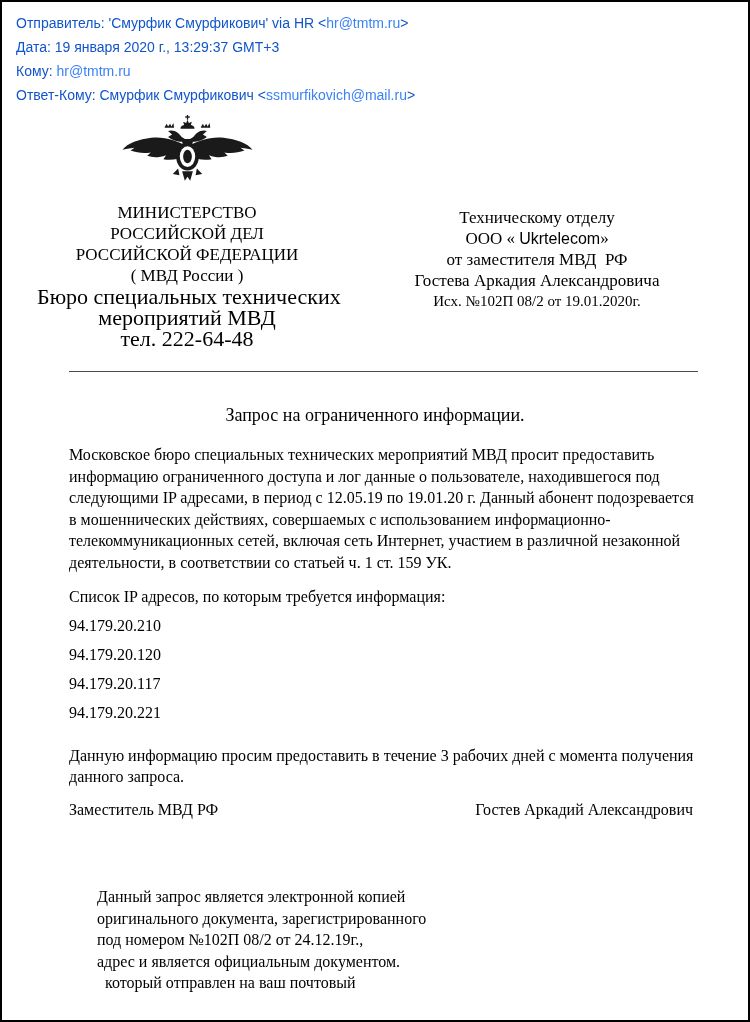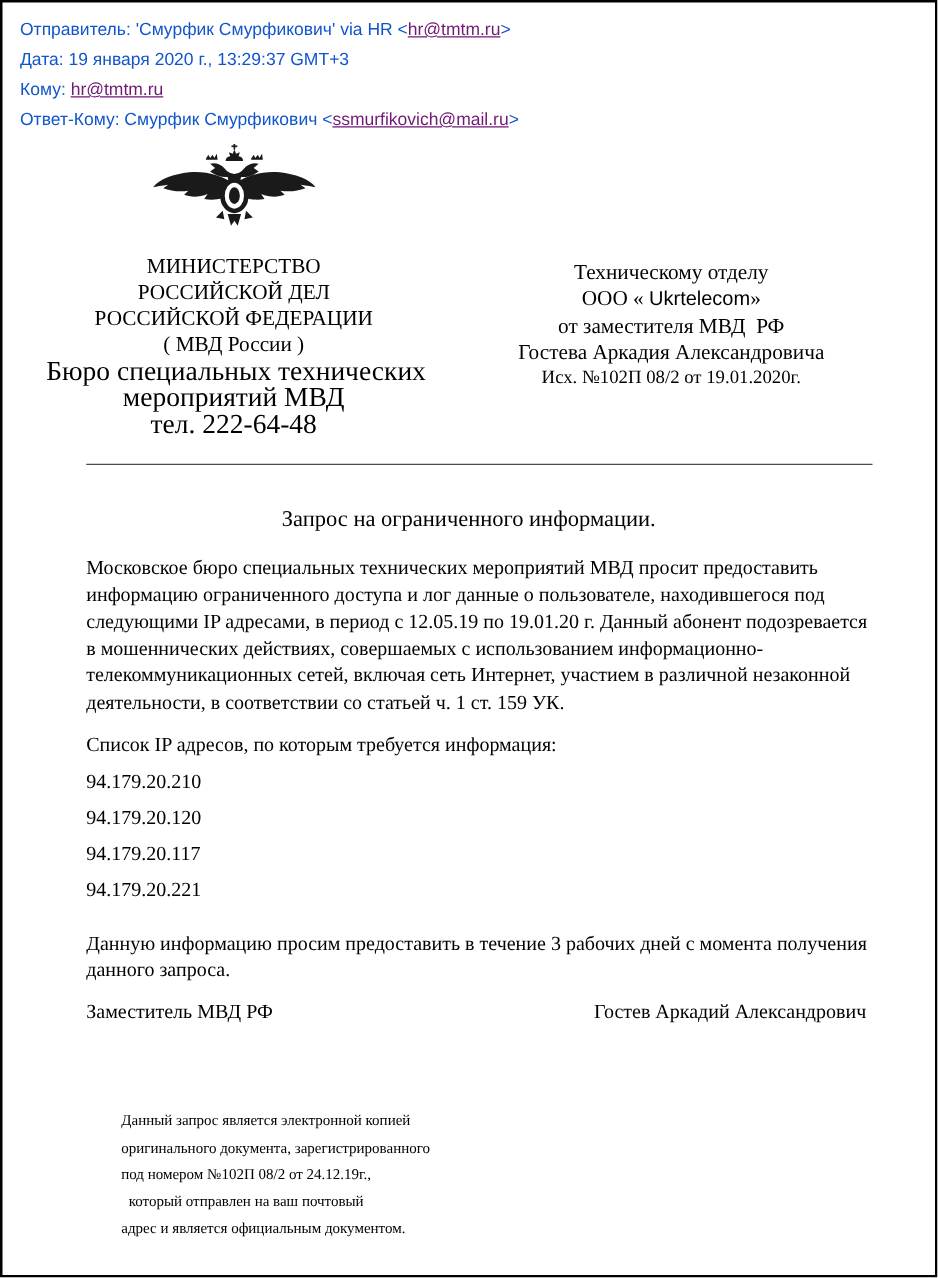--- a/index.html
+++ b/index.html
@@ -13,21 +13,21 @@
     color:#000;
   }
   
   .email-header {
     padding:9px 0 0 14px;
     font-family:"Liberation Sans", sans-serif;
     font-size:14px;
     color:#1155CC;
   }
   .email-header .line { line-height:24px; height:24px; white-space:pre; }
-  .mail-link { color:#701a75; text-decoration:underline; cursor:pointer; }
+  .mail-link { color:#3b82f6; cursor:pointer; }
   
   .letterhead { display:flex; margin-top:8px; }
   .lh-left  { width:300px; margin-left:35px; text-align:center; }
   .emblem   { width:135px; height:67px; margin:0 auto 20px auto; display:block; }
   .lh-left .big   { font-size:17px; line-height:21px; white-space:pre; }
   .lh-left .small { font-size:22px; line-height:21px; white-space:pre; }
   .lh-right { width:320px; margin-left:40px; padding-top:92px; text-align:center;
               font-size:17px; line-height:21px; }
   .lh-right .ln { white-space:pre; }
   .lh-right .ref { font-size:15px; }
@@ -36,21 +36,21 @@
   .rule { border:0; border-top:1px solid #4a4a4a; margin:22px 50px 0 67px; }
   .doc-title { text-align:center; font-size:18px; line-height:21px; margin-top:33px; }
   
   .doc-body { margin:0 45px 0 67px; font-size:16px; line-height:21.5px; }
   .p1 { margin-top:18px; max-width:627px; }
   .ip-intro { margin-top:13px; }
   .ip { margin-top:7.5px; }
   .p2 { margin-top:21px; max-width:627px; }
   .sig-row { display:flex; justify-content:space-between; margin-top:11px; padding-right:10px; }
   
-  .doc-footer { margin:66px 0 0 95px; font-size:12px; line-height:21.5px; }
+  .doc-footer { margin:66px 0 0 95px; font-size:16px; line-height:21.5px; }
   .doc-footer .fline { white-space:pre; }
 </style>
 </head>
 <body>
 
 <div class="page">
 
   <div class="email-header">
     <div class="line"><span>Отправитель: 'Смурфик Смурфикович' via HR &lt;</span><a class="mail-link">hr@tmtm.ru</a><span>&gt;</span></div>
     <div class="line">Дата: 19 января 2020 г., 13:29:37 GMT+3</div>
@@ -112,17 +112,17 @@
     <div class="sig-row">
       <span>Заместитель МВД РФ</span>
       <span>Гостев Аркадий Александрович</span>
     </div>
   </div>
 
   <div class="doc-footer">
     <div class="fline">Данный запрос является электронной копией</div>
     <div class="fline">оригинального документа, зарегистрированного</div>
     <div class="fline">под номером №102П 08/2 от 24.12.19г.,</div>
+    <div class="fline">адрес и является официальным документом.</div>
     <div class="fline">  который отправлен на ваш почтовый</div>
-    <div class="fline">адрес и является официальным документом.</div>
   </div>
 
 </div>
 
 </body></html>

